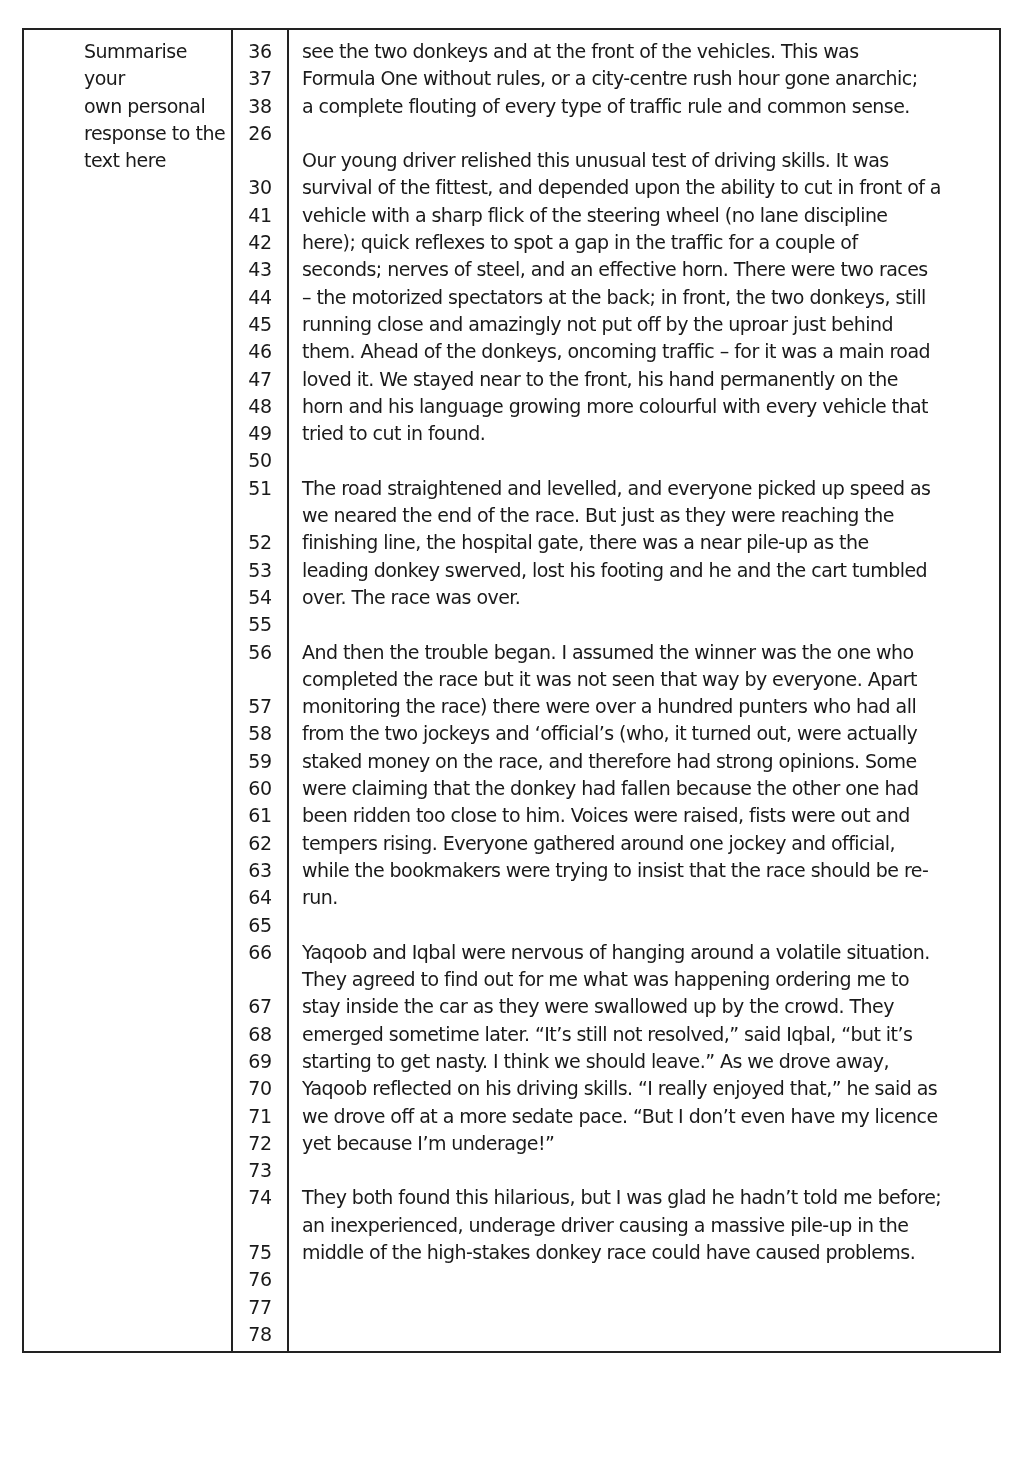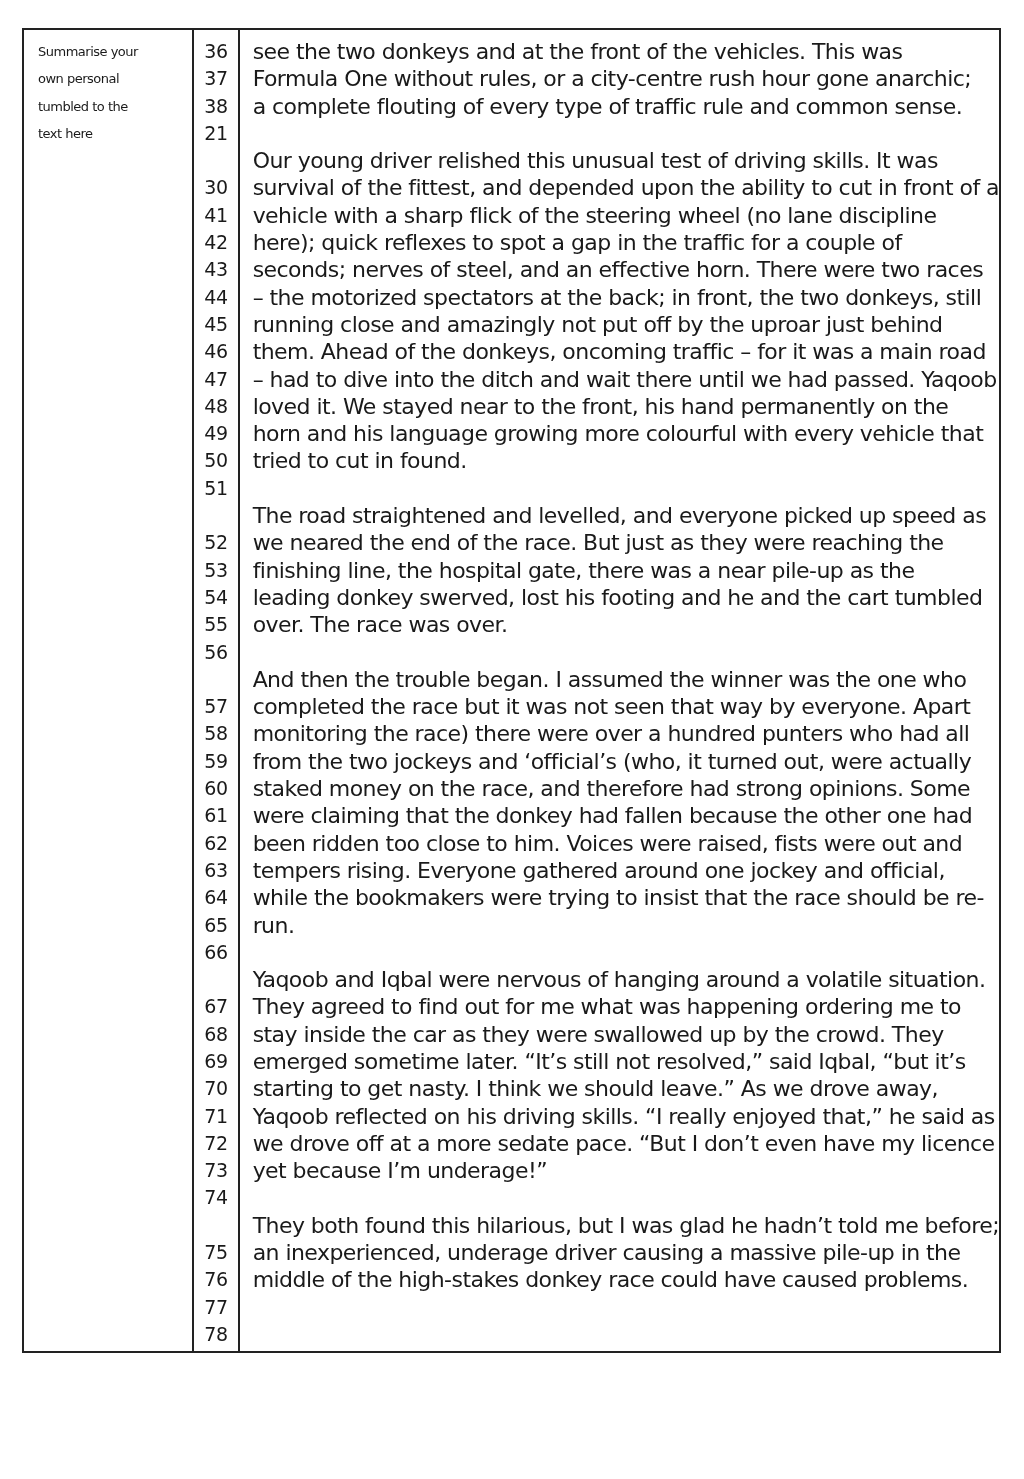--- a/index.html
+++ b/index.html
@@ -5,41 +5,41 @@
     html, body { margin: 0; padding: 0; background: #ffffff; }
     body { width: 1024px; height: 1479px; position: relative; overflow: hidden;
            font-family: "DejaVu Sans", sans-serif; color: #1a1a1a; }
     .sheet { position: absolute; left: 22px; top: 28px; width: 979px; height: 1325px;
              border: 2px solid #222; box-sizing: border-box; display: flex; }
     .col-prompt { width: 209px; border-right: 2px solid #222; box-sizing: border-box;
                   padding: 8px 0 0 14px; }
     .col-lines { width: 56px; border-right: 2px solid #222; box-sizing: border-box;
                  padding-top: 8px; }
     .col-text { flex: 1; padding: 8px 0 0 13px; box-sizing: border-box; }
-    .row { height: 27.3px; line-height: 27.3px; font-size: 22px; white-space: nowrap;
+    .row { height: 27.3px; line-height: 27.3px; font-size: 19px; white-space: nowrap;
            letter-spacing: -0.55px; }
-    .prompt-line { font-size: 13px; line-height: 27.3px; letter-spacing: -0.5px; }
+    .prompt-line { font-size: 19px; line-height: 27.3px; letter-spacing: -0.5px; margin-left: 46px; }
     .num { text-align: center; font-size: 19px; height: 27.3px; line-height: 27.3px;
            letter-spacing: -0.3px; }
   </style>
 </head>
 <body>
 
 <div class="sheet">
   <div class="col-prompt">
     <div class="prompt-line">Summarise your</div>
     <div class="prompt-line">own personal</div>
-    <div class="prompt-line">tumbled to the</div>
+    <div class="prompt-line">response to the</div>
     <div class="prompt-line">text here</div>
   </div>
   <div class="col-lines" id="line-col">
       <div class="num">36</div>
       <div class="num">37</div>
       <div class="num">38</div>
-      <div class="num">21</div>
+      <div class="num">26</div>
       <div class="num"></div>
       <div class="num">30</div>
       <div class="num">41</div>
       <div class="num">42</div>
       <div class="num">43</div>
       <div class="num">44</div>
       <div class="num">45</div>
       <div class="num">46</div>
       <div class="num">47</div>
       <div class="num">48</div>
@@ -84,21 +84,20 @@
       <div class="row">a complete flouting of every type of traffic rule and common sense.</div>
       <div class="row"></div>
       <div class="row">Our young driver relished this unusual test of driving skills.  It was</div>
       <div class="row">survival of the fittest, and depended upon the ability to cut in front of a</div>
       <div class="row">vehicle with a sharp flick of the steering wheel (no lane discipline</div>
       <div class="row">here); quick reflexes to spot a gap in the traffic for a couple of</div>
       <div class="row">seconds; nerves of steel, and an effective horn.  There were two races</div>
       <div class="row">– the motorized spectators at the back; in front, the two donkeys, still</div>
       <div class="row">running close and amazingly not put off by the uproar just behind</div>
       <div class="row">them.  Ahead of the donkeys, oncoming traffic – for it was a main road</div>
-      <div class="row">– had to dive into the ditch and wait there until we had passed.  Yaqoob</div>
       <div class="row">loved it.  We stayed near to the front, his hand permanently on the</div>
       <div class="row">horn and his language growing more colourful with every vehicle that</div>
       <div class="row">tried to cut in found.</div>
       <div class="row"></div>
       <div class="row">The road straightened and levelled, and everyone picked up speed as</div>
       <div class="row">we neared the end of the race.  But just as they were reaching the</div>
       <div class="row">finishing line, the hospital gate, there was a near pile-up as the</div>
       <div class="row">leading donkey swerved, lost his footing and he and the cart tumbled</div>
       <div class="row">over.  The race was over.</div>
       <div class="row"></div>

